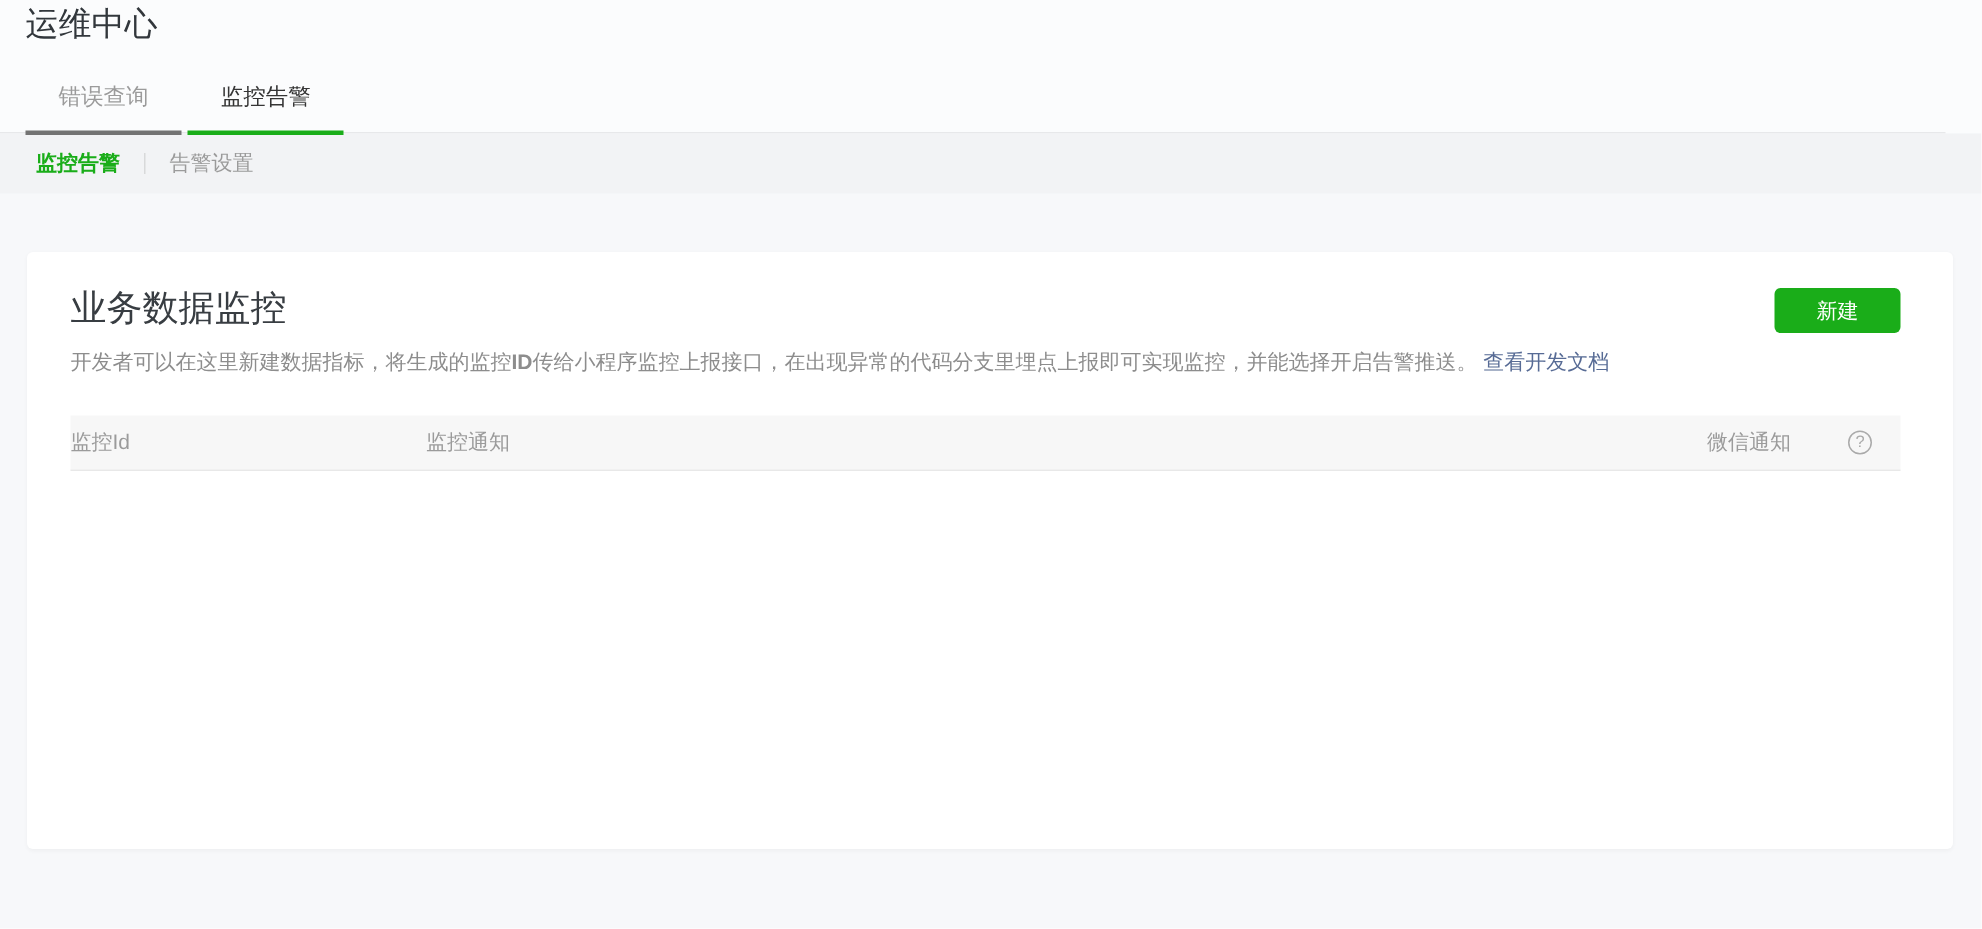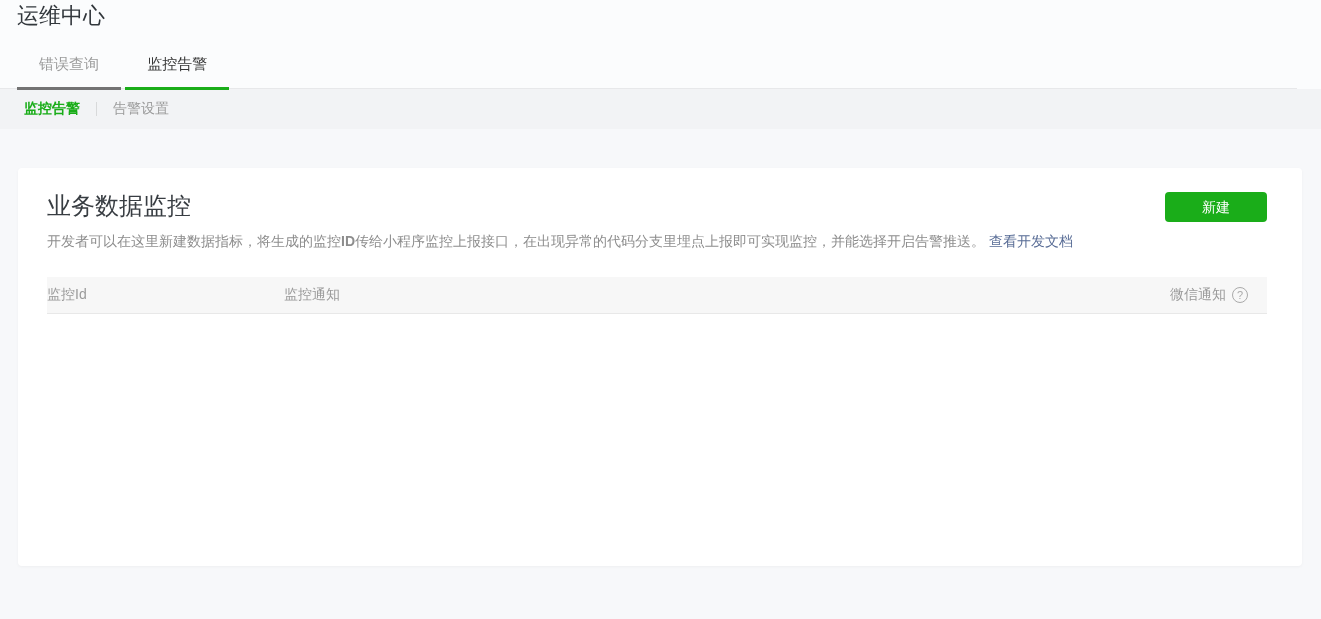--- a/index.html
+++ b/index.html
@@ -74,21 +74,21 @@
     align-items: flex-start;
     justify-content: space-between;
   }
   .panel-title {
     font-size: 24px;
     font-weight: 400;
     color: #383d42;
     line-height: 28px;
   }
   .new-button {
-    width: 102px;
+    width: 84px;
     height: 30px;
     background: #1aad19;
     color: #ffffff;
     border: none;
     border-radius: 4px;
     font-size: 14px;
     font-family: inherit;
     cursor: pointer;
     line-height: 30px;
     text-align: center;
@@ -113,20 +113,21 @@
     color: #9b9b9b;
   }
   .th-name   { width: 391px; padding-left: 31px; }
   .th-id     { width: 237px; }
   .th-notify { flex: 1; }
   .th-wechat {
     margin-left: auto;
     padding-right: 19px;
     display: flex;
     align-items: center;
+    gap: 32px;
   }
   .help-circle {
     margin-left: 6px;
     width: 16px; height: 16px;
     border: 1px solid #aaaaaa;
     border-radius: 50%;
     color: #aaaaaa;
     font-size: 11px;
     line-height: 14px;
     text-align: center;

